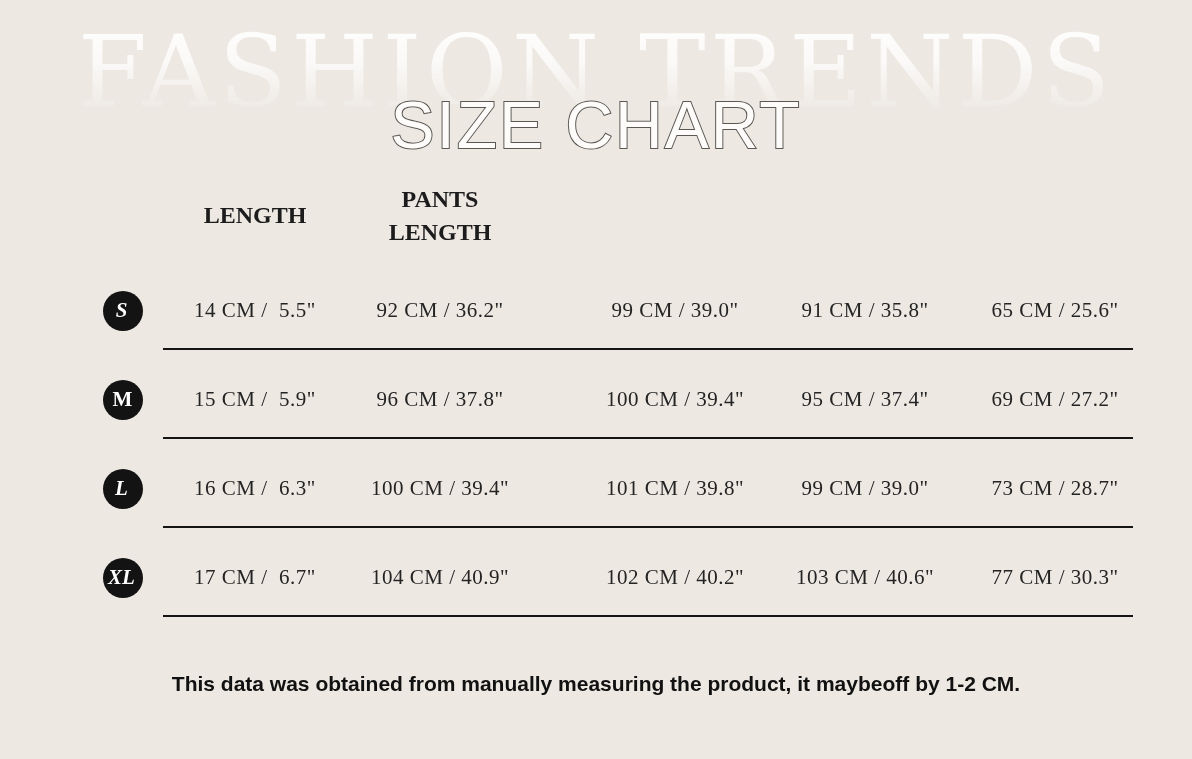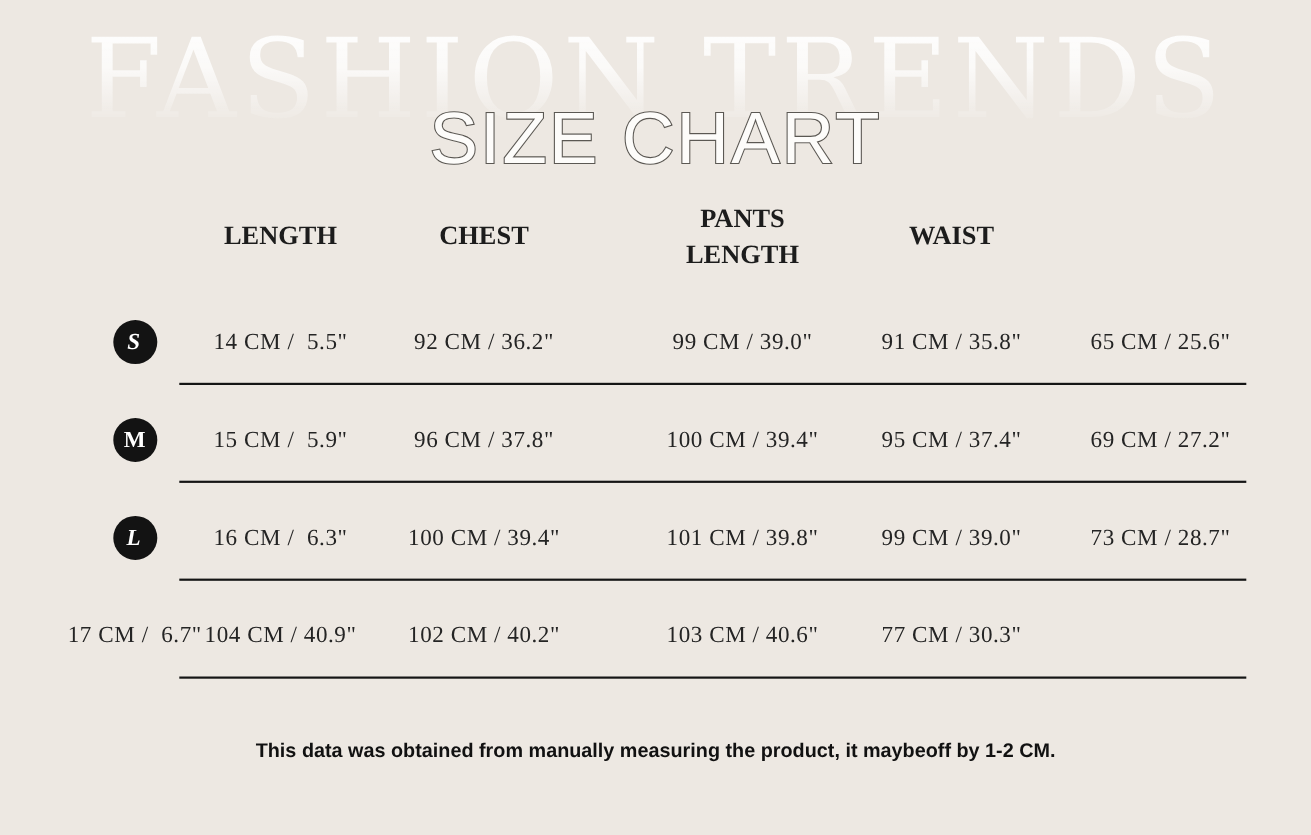--- a/index.html
+++ b/index.html
@@ -111,45 +111,43 @@
     white-space: pre;
     letter-spacing: 0.5px;
   }
 
   .footnote {
     position: absolute;
     top: 672px;
     left: 0;
     width: 100%;
     text-align: center;
-    font-size: 18px;
+    font-size: 21px;
     font-weight: 600;
     color: #111111;
   }
 </style>
 </head>
 <body>
 
 <div class="canvas">
 
   <div class="watermark">FASHION TRENDS</div>
 
   <svg class="title-svg">
     <text x="596" y="66" text-anchor="middle">SIZE CHART</text>
   </svg>
 
   <div class="size-table">
 
     <div class="grid-row header-row">
       <div class="header-cell"></div>
       <div class="header-cell">LENGTH</div>
-      <div class="header-cell">CHEST</div>
       <div class="header-cell">PANTS
 LENGTH</div>
-      <div class="header-cell">WAIST</div>
     </div>
 
     <div class="grid-row body-row">
       <div class="badge-cell">
         <div class="badge">S</div>
       </div>
       <div class="cell">14 CM /  5.5"</div>
       <div class="cell">92 CM / 36.2"</div>
       <div class="cell">99 CM / 39.0"</div>
       <div class="cell">91 CM / 35.8"</div>
@@ -175,20 +173,23 @@
       </div>
       <div class="cell">16 CM /  6.3"</div>
       <div class="cell">100 CM / 39.4"</div>
       <div class="cell">101 CM / 39.8"</div>
       <div class="cell">99 CM / 39.0"</div>
       <div class="cell">73 CM / 28.7"</div>
       <div class="row-line"></div>
     </div>
 
     <div class="grid-row body-row">
+      <div class="badge-cell">
+        <div class="badge">XL</div>
+      </div>
       <div class="cell">17 CM /  6.7"</div>
       <div class="cell">104 CM / 40.9"</div>
       <div class="cell">102 CM / 40.2"</div>
       <div class="cell">103 CM / 40.6"</div>
       <div class="cell">77 CM / 30.3"</div>
       <div class="row-line"></div>
     </div>
 
   </div>
 

